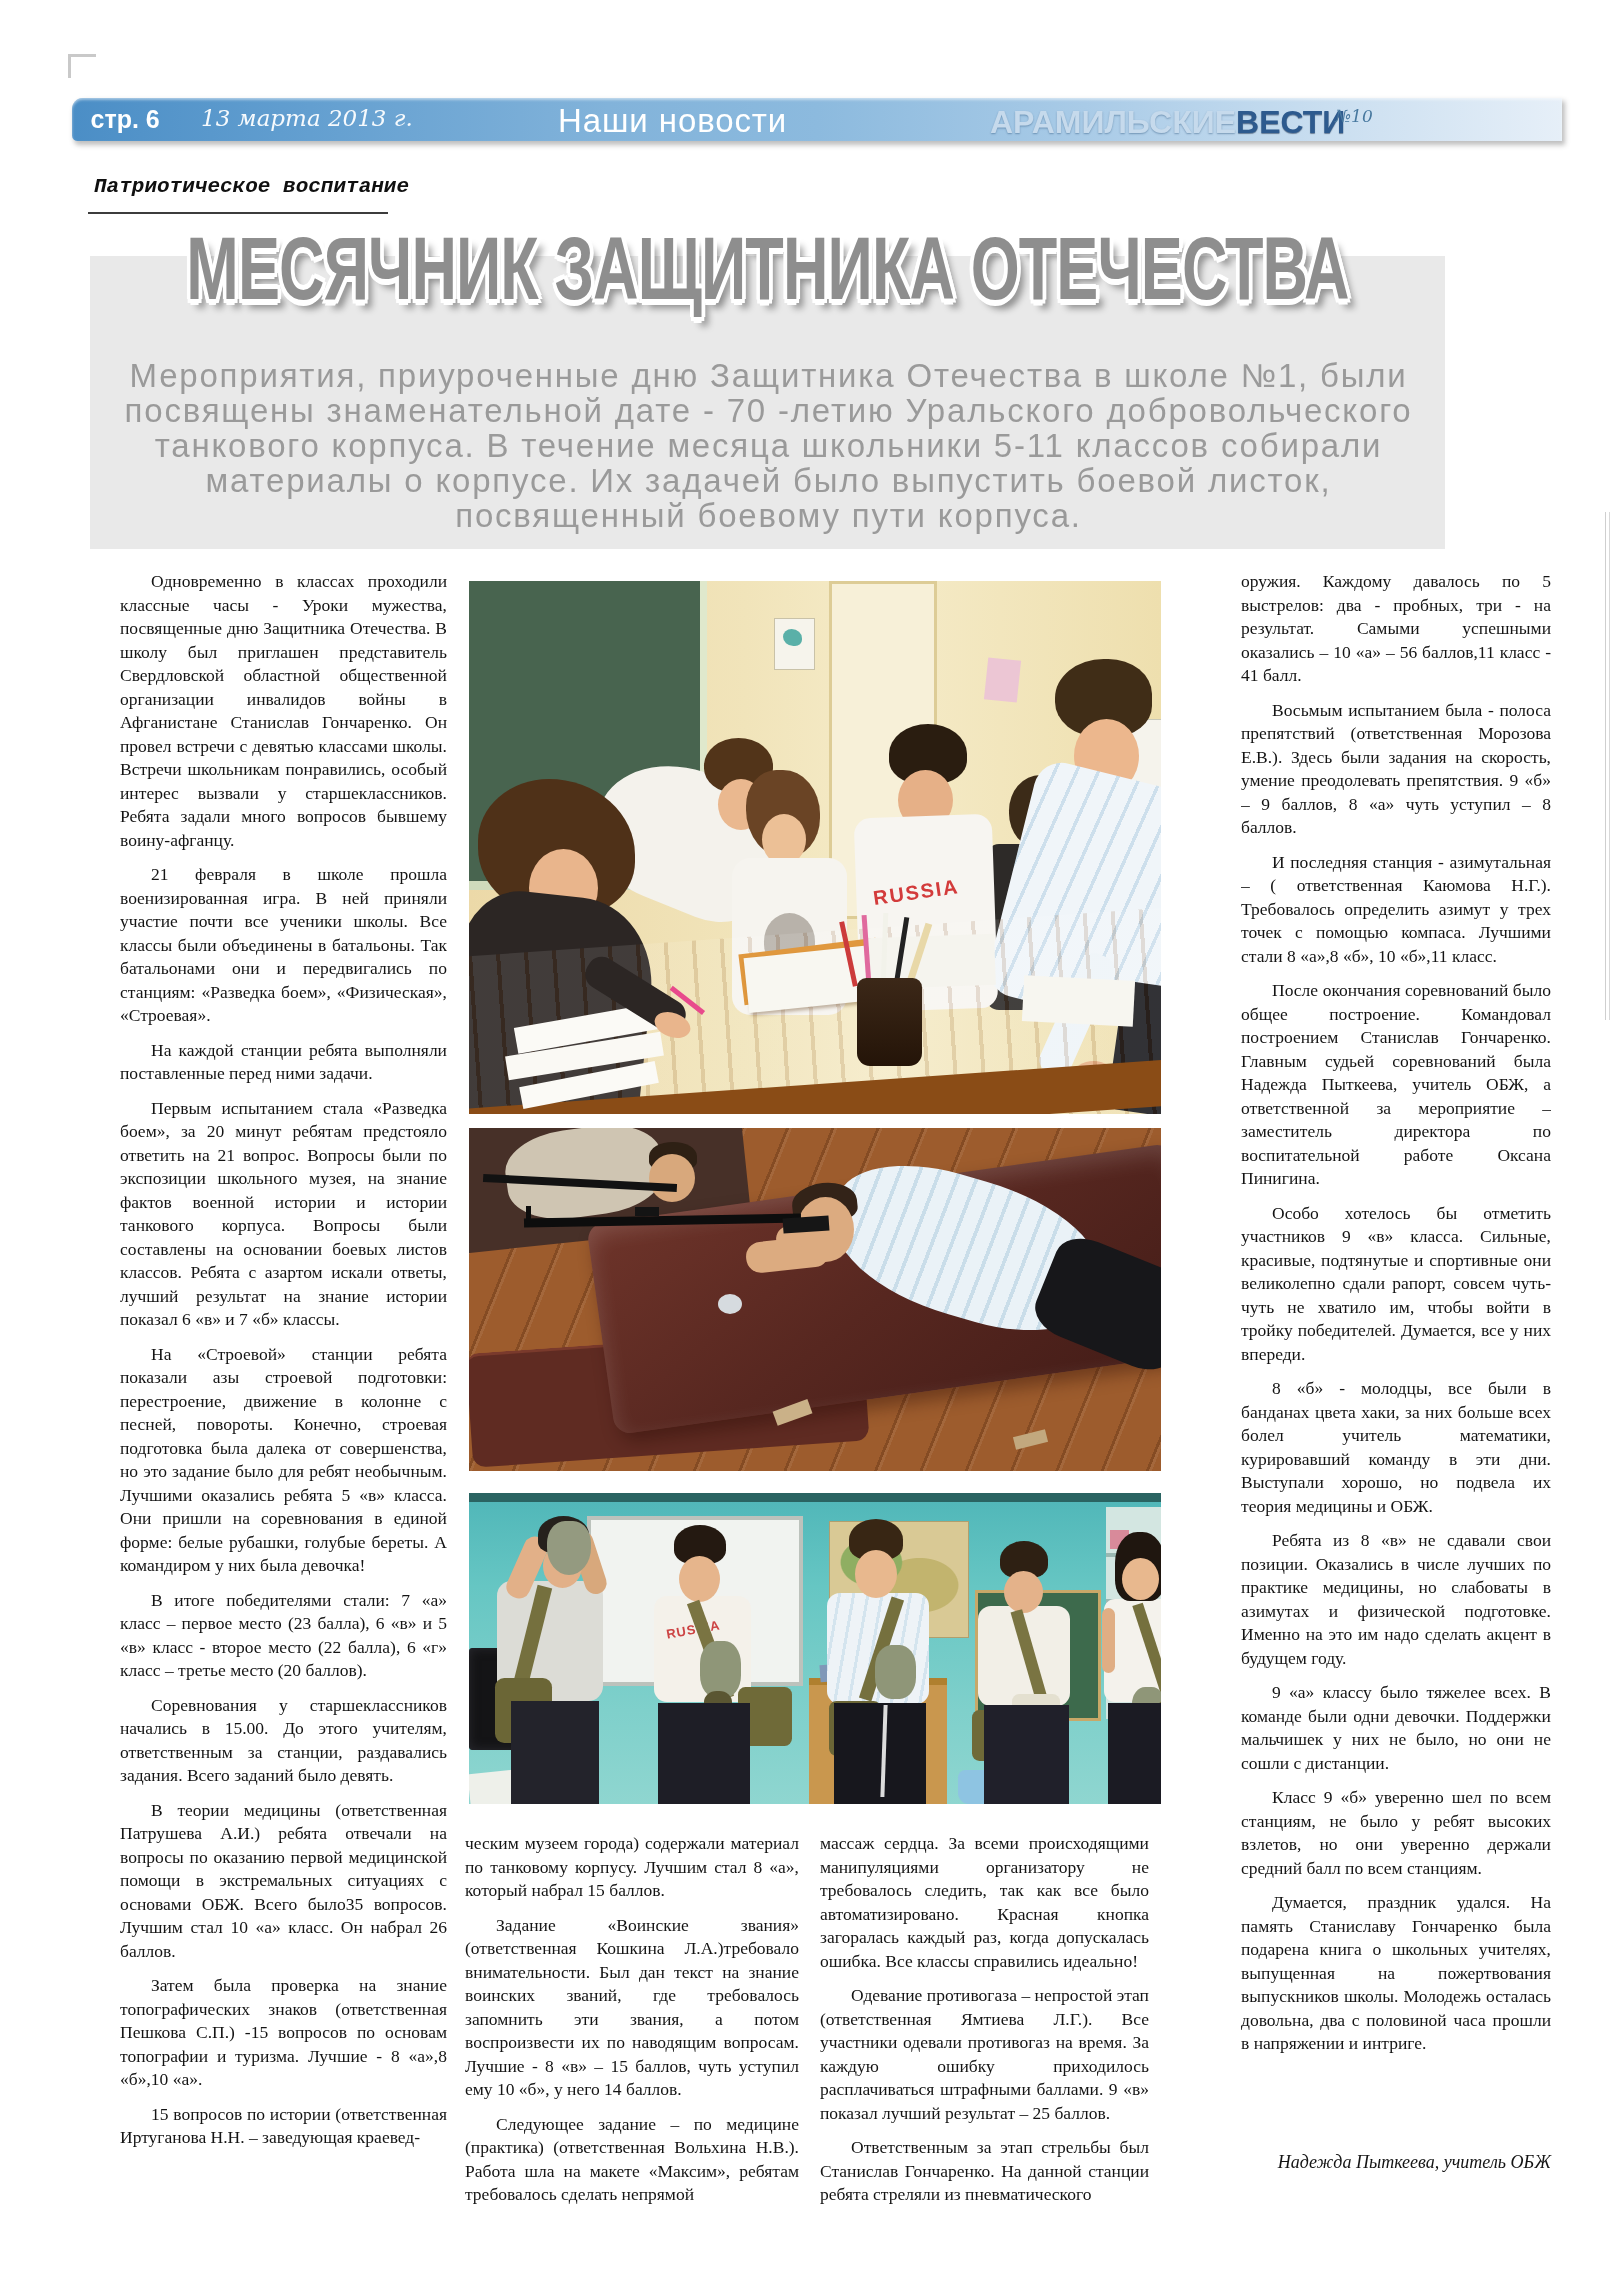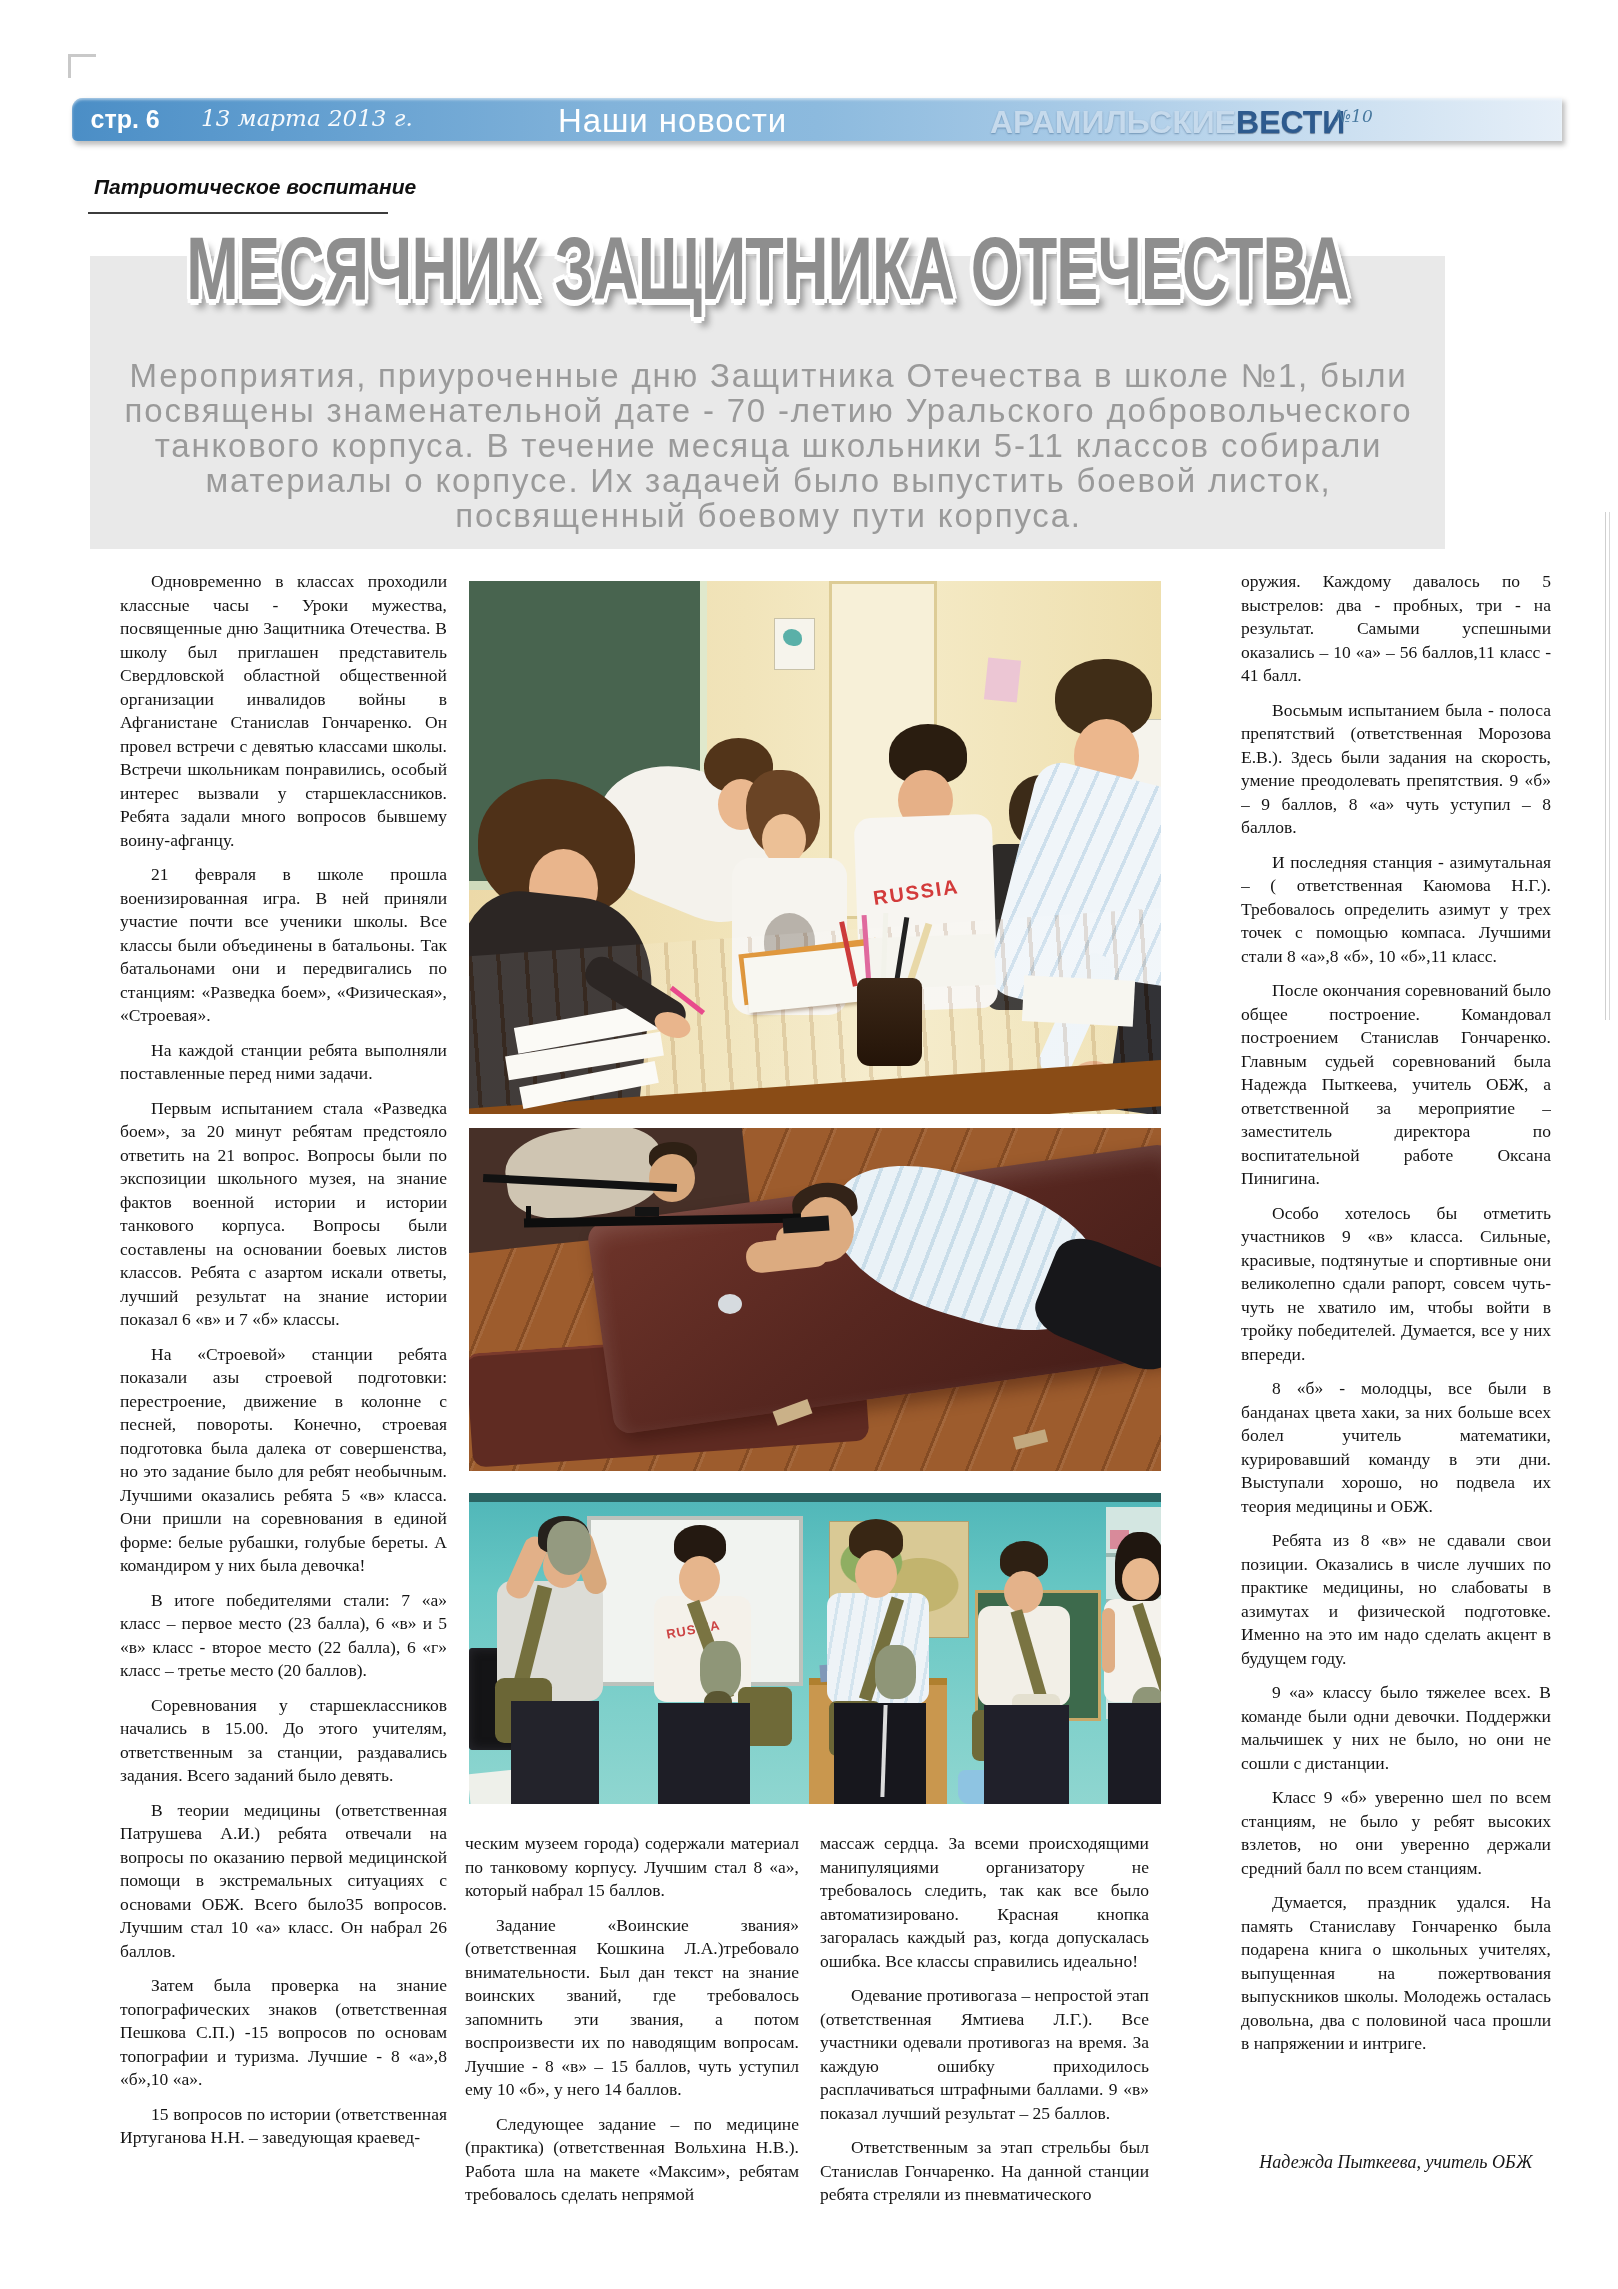--- a/index.html
+++ b/index.html
@@ -17,21 +17,21 @@
          font-style:italic;font-size:23px;color:#f6fafd;}
   .hsection{position:absolute;left:486px;top:3.7px;font-family:"Liberation Sans",sans-serif;
             font-size:33px;color:#ffffff;letter-spacing:0.9px;}
   .mh{position:absolute;left:918px;top:5.5px;font-family:"Liberation Sans",sans-serif;
       font-weight:bold;font-size:32px;letter-spacing:0;}
   .mh-light{color:#c6daec;text-shadow:0 0.9px 1.8px rgba(40,80,120,.45);}
   .mh-dark{color:#2d5a8e;text-shadow:0 0.9px 0.9px rgba(15,35,65,.5);}
   .issue{position:absolute;left:1263px;top:8.3px;font-family:"DejaVu Serif",serif;
          font-style:italic;font-size:17px;color:#47789f;}
   
-  .rubric{position:absolute;left:94px;top:175px;font-family:Liberation Sans, sans-serif;
+  .rubric{position:absolute;left:94px;top:175px;font-family:Liberation Mono, monospace;
           font-style:italic;font-weight:bold;font-size:21px;color:#101010;text-align:center;}
   .rubric-line{position:absolute;left:88px;top:212px;width:300px;height:1.8px;background:#3c3c3c;}
   .graybox{position:absolute;left:90px;top:256px;width:1355px;height:293px;background:#e9e9e9;}
   .headline{position:absolute;left:90px;top:224px;width:1355px;text-align:center;
             font-family:"Liberation Sans",sans-serif;font-weight:bold;font-size:63px;line-height:63px;
             letter-spacing:-0.9px;color:#8e8e8e;white-space:nowrap;
             transform:scaleY(1.42);transform-origin:center top;
             text-shadow:-2.8px -2.8px 0 #fff,2.8px -2.8px 0 #fff,-2.8px 2.8px 0 #fff,2.8px 2.8px 0 #fff,
                         -3.7px 0 0 #fff,3.7px 0 0 #fff,0 -3.7px 0 #fff,0 3.7px 0 #fff,
                         6.5px 6.5px 6.5px rgba(0,0,0,.4);}
@@ -39,21 +39,21 @@
         font-family:"Liberation Sans",sans-serif;font-size:33px;line-height:35px;
         letter-spacing:1.8px;color:#9a9a9a;}
   
   .col{position:absolute;text-align:justify;font-size:17.5px;line-height:23.5px;color:#141414;overflow:hidden;}
   .col p{margin:0 0 11px 0;text-indent:31px;}
   .col p.noind{text-indent:0;}
   .col-left{left:120px;top:570px;width:327px;height:1717px;}
   .col-mid-a{left:465px;top:1832px;width:334px;height:454px;}
   .col-mid-b{left:820px;top:1832px;width:329px;height:454px;}
   .col-right{left:1241px;top:570px;width:310px;height:1580px;}
-  .signature{position:absolute;left:1241px;top:2152px;width:310px;text-align:center;
+  .signature{position:absolute;left:1241px;top:2152px;width:310px;text-align:right;
              font-style:italic;font-size:18px;color:#141414;}
   
   .photo{position:absolute;overflow:hidden;}
   .p1{left:469px;top:581px;width:692px;height:533px;
       background:linear-gradient(90deg,#ecd9a8 0%,#f1e4ba 40%,#f5ebc8 60%,#eedfae 100%);}
   .p2{left:469px;top:1128px;width:692px;height:343px;background-color:#9d5c2d;
       background-image:repeating-linear-gradient(112deg,rgba(60,25,5,.25) 0 2.8px,rgba(255,255,255,.07) 2.8px 5.5px,transparent 5.5px 42px);}
   .p3{left:469px;top:1493px;width:692px;height:311px;
       background:linear-gradient(180deg,#4fb6b8 0%,#66c6c3 30%,#7fd0cb 70%,#8fd6d0 100%);}
   .crop{background:#c9c9c9;}

